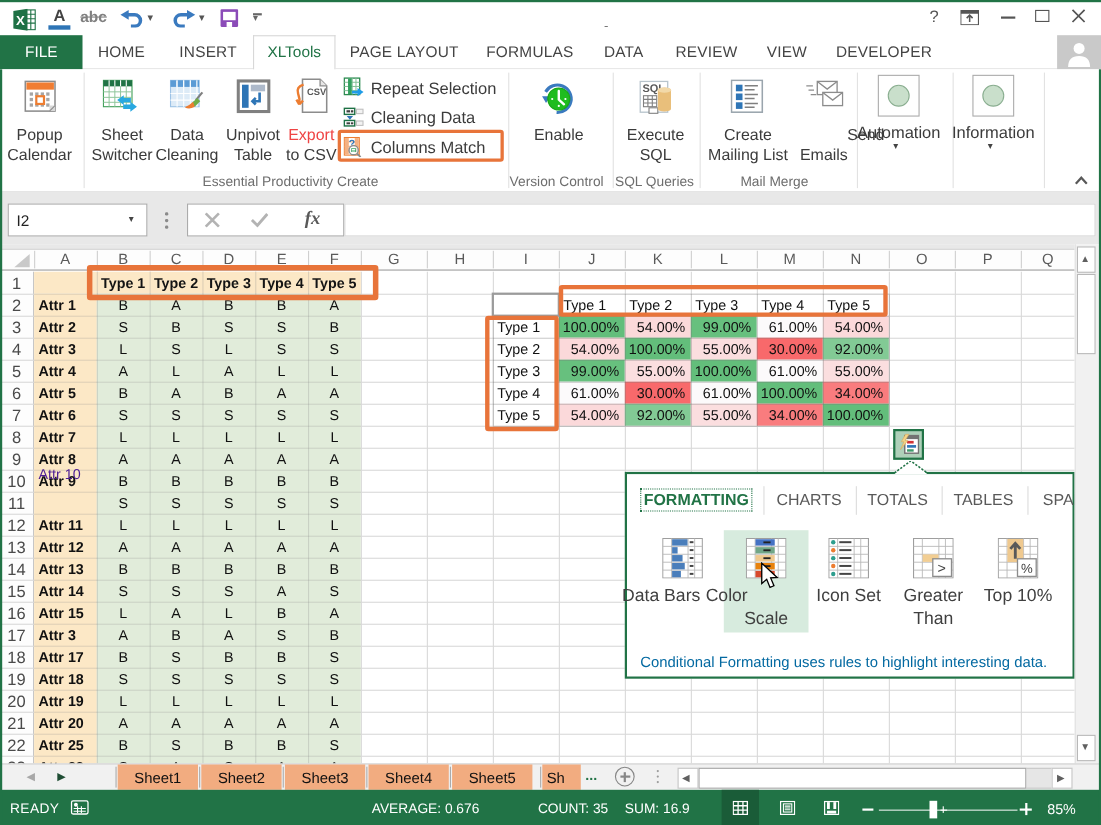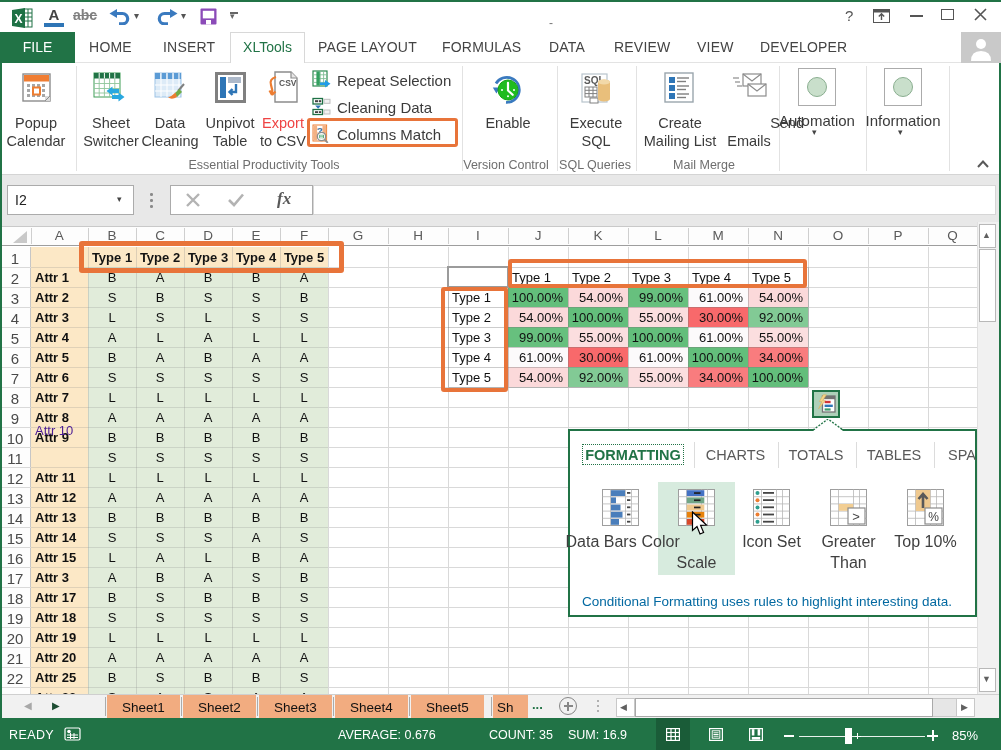--- a/index.html
+++ b/index.html
@@ -69,21 +69,21 @@
 <path d="M2 26 Q2 16 12 16 Q22 16 22 26 Z" fill="#fff"></path>
 </svg>
 <div class="ab" style="left:0;top:63px;width:1001px;height:112px;background:#fff;border-bottom:1px solid #d4d4d4"></div>
 <div class="ab" style="left:75.5px;top:66px;width:1px;height:105px;background:#e2e2e2"></div>
 <div class="ab" style="left:461.5px;top:66px;width:1px;height:105px;background:#e2e2e2"></div>
 <div class="ab" style="left:556.5px;top:66px;width:1px;height:105px;background:#e2e2e2"></div>
 <div class="ab" style="left:635.5px;top:66px;width:1px;height:105px;background:#e2e2e2"></div>
 <div class="ab" style="left:778.5px;top:66px;width:1px;height:105px;background:#e2e2e2"></div>
 <div class="ab" style="left:865.5px;top:66px;width:1px;height:105px;background:#e2e2e2"></div>
 <div class="ab" style="left:948.5px;top:66px;width:1px;height:105px;background:#e2e2e2"></div>
-<div class="tx" style="left:174px;top:158px;width:180px;text-align:center;font-size:12.5px;color:#6e6e6e">Essential Productivity Tools</div>
+<div class="tx" style="left:174px;top:158px;width:180px;text-align:center;font-size:12.5px;color:#6e6e6e">Essential Productivity Create</div>
 <div class="tx" style="left:416px;top:158px;width:180px;text-align:center;font-size:12.5px;color:#6e6e6e">Version Control</div>
 <div class="tx" style="left:505px;top:158px;width:180px;text-align:center;font-size:12.5px;color:#6e6e6e">SQL Queries</div>
 <div class="tx" style="left:614px;top:158px;width:180px;text-align:center;font-size:12.5px;color:#6e6e6e">Mail Merge</div>
 <svg class="ab" style="left:977px;top:160px" width="12" height="8" viewBox="0 0 12 8">
 <path d="M1 7 L6 1.5 L11 7" fill="none" stroke="#595959" stroke-width="2"></path>
 </svg>
 <svg class="ab" style="left:21px;top:72px" width="31" height="31" viewBox="0 0 31 31">
 <rect x="2" y="2" width="27" height="27" fill="#fff" stroke="#8c8c8c" stroke-width="1.4"></rect>
 <rect x="3" y="3" width="25" height="6.5" fill="#f07d32"></rect>
 <g fill="#a6a6a6">

